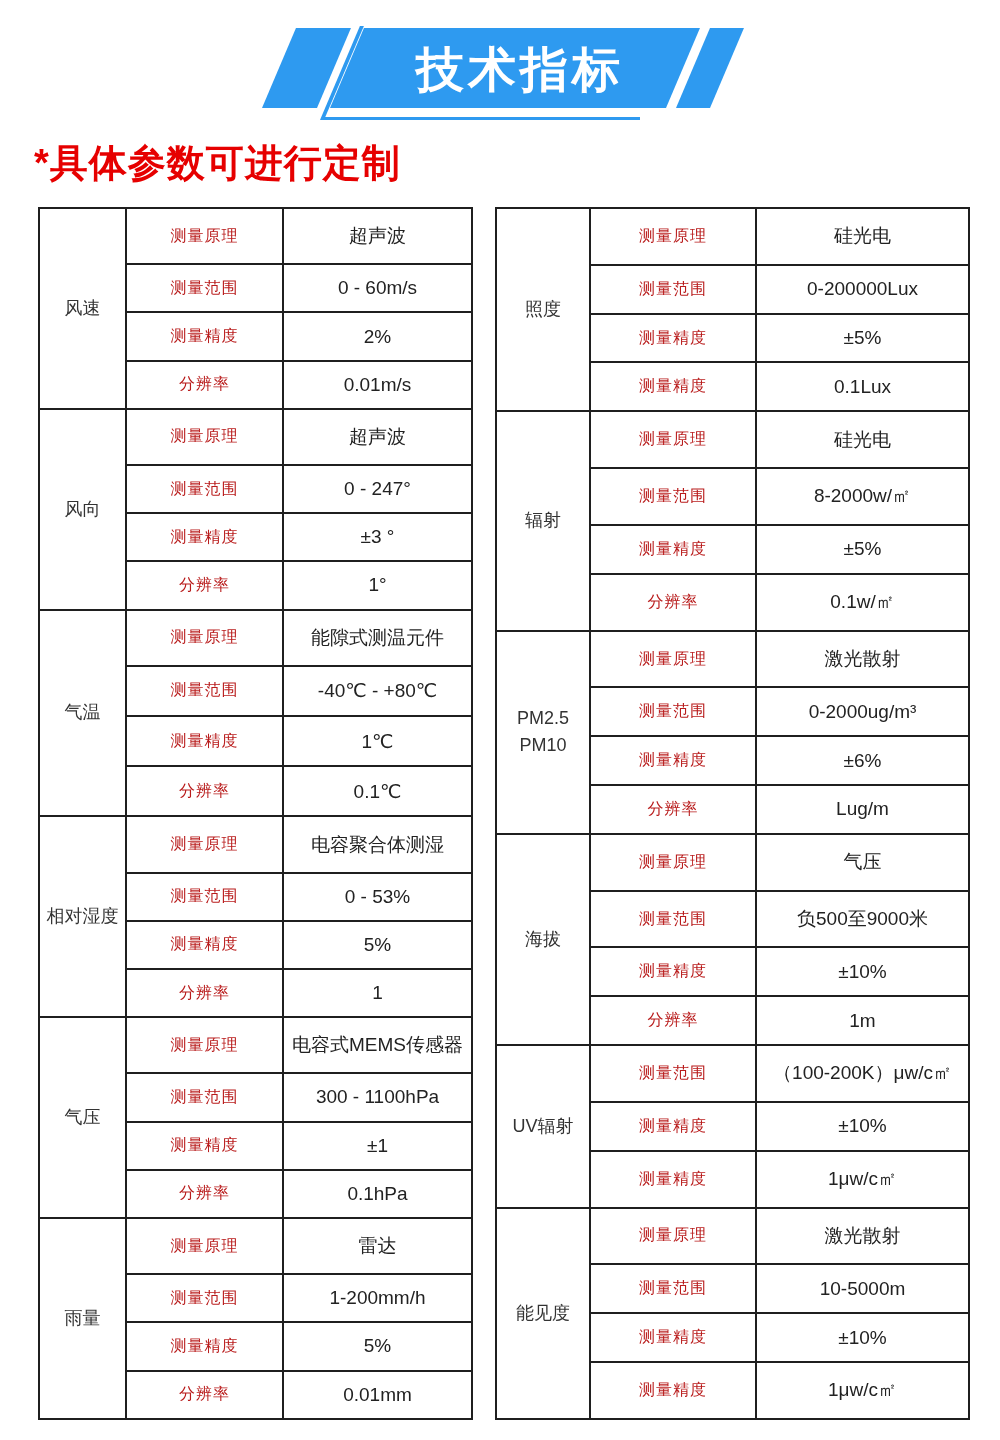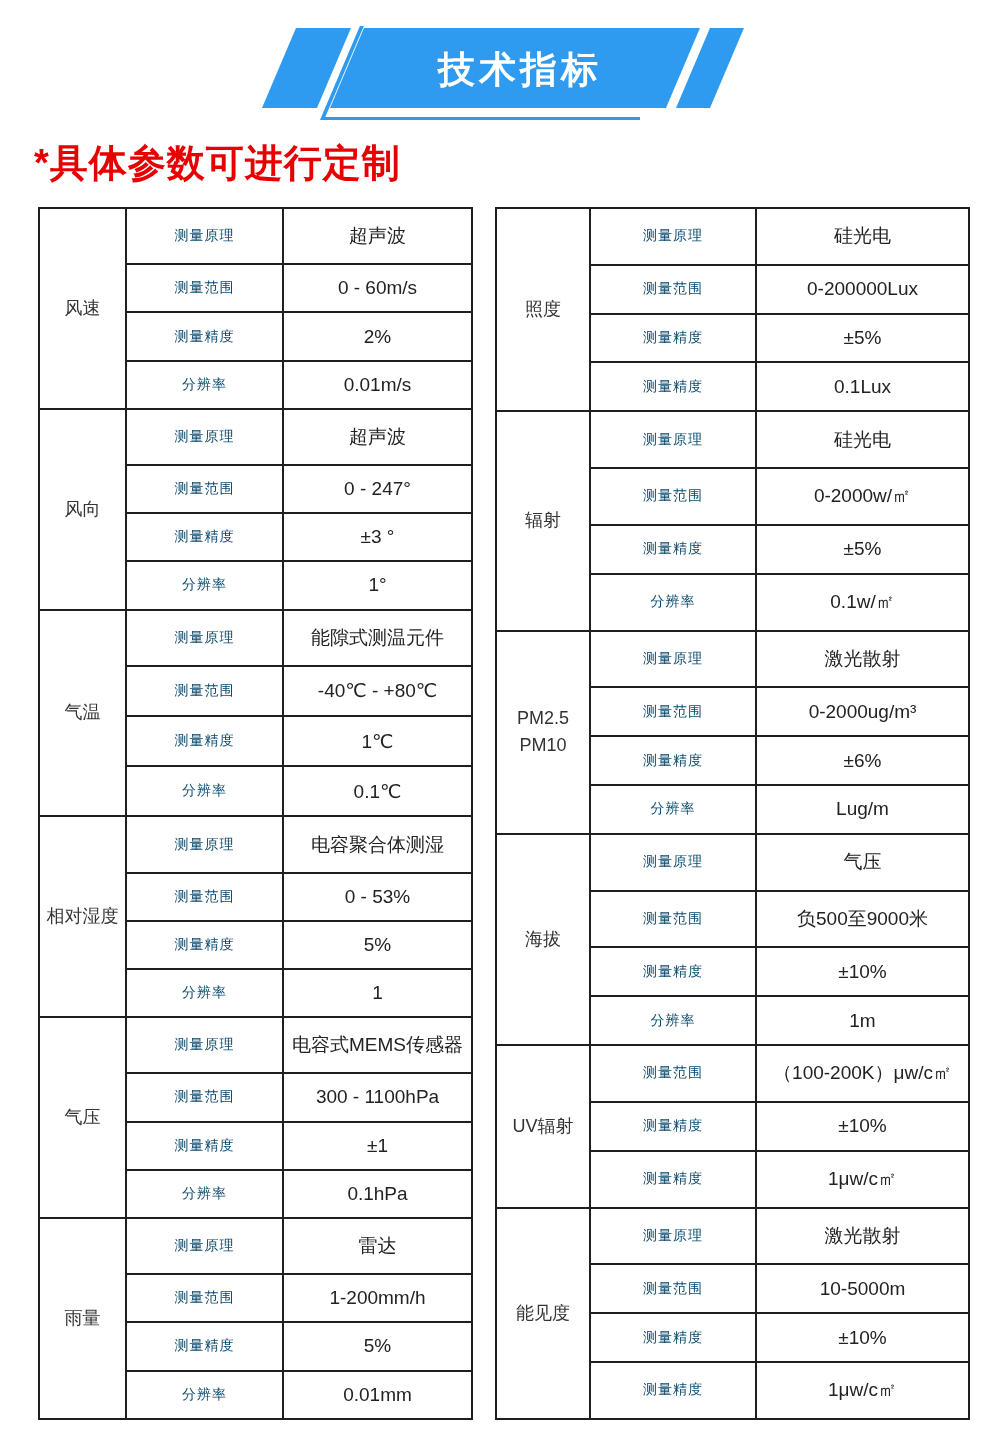--- a/index.html
+++ b/index.html
@@ -35,21 +35,21 @@
     position: absolute;
     left: 322px; top: 117px;
     width: 318px; height: 3px;
     background: #2E9AF0;
   }
   .b-text {
     position: absolute;
     left: 360px; top: 34px;
     width: 320px; height: 72px;
     display: flex; align-items: center; justify-content: center;
-    font-size: 37px;
+    font-size: 48px;
     font-weight: bold;
     color: #ffffff;
     letter-spacing: 4px;
     white-space: nowrap;
   }
 
   
   .note {
     position: absolute;
     left: 34px; top: 138px;
@@ -82,22 +82,22 @@
     padding: 0 2px;
     overflow: hidden;
   }
   td.cat {
     font-size: 18px;
     color: #333333;
     white-space: pre-line;
     line-height: 1.5;
   }
   td.lbl {
-    font-size: 14px;
-    color: #0c4a6e;
+    font-size: 16px;
+    color: #b91c1c;
     letter-spacing: 1px;
   }
   td.val {
     font-size: 19px;
     color: #222222;
     margin-left: 40px;
   }
 </style>
 </head>
 <body>
@@ -249,21 +249,21 @@
           <td class="lbl">测量精度</td>
           <td class="val">0.1Lux</td>
         </tr>
         <tr>
           <td rowspan="4" class="cat">辐射</td>
           <td class="lbl">测量原理</td>
           <td class="val">硅光电</td>
         </tr>
         <tr>
           <td class="lbl">测量范围</td>
-          <td class="val">0-2000w/㎡</td>
+          <td class="val">8-2000w/㎡</td>
         </tr>
         <tr>
           <td class="lbl">测量精度</td>
           <td class="val">±5%</td>
         </tr>
         <tr>
           <td class="lbl">分辨率</td>
           <td class="val">0.1w/㎡</td>
         </tr>
         <tr>

